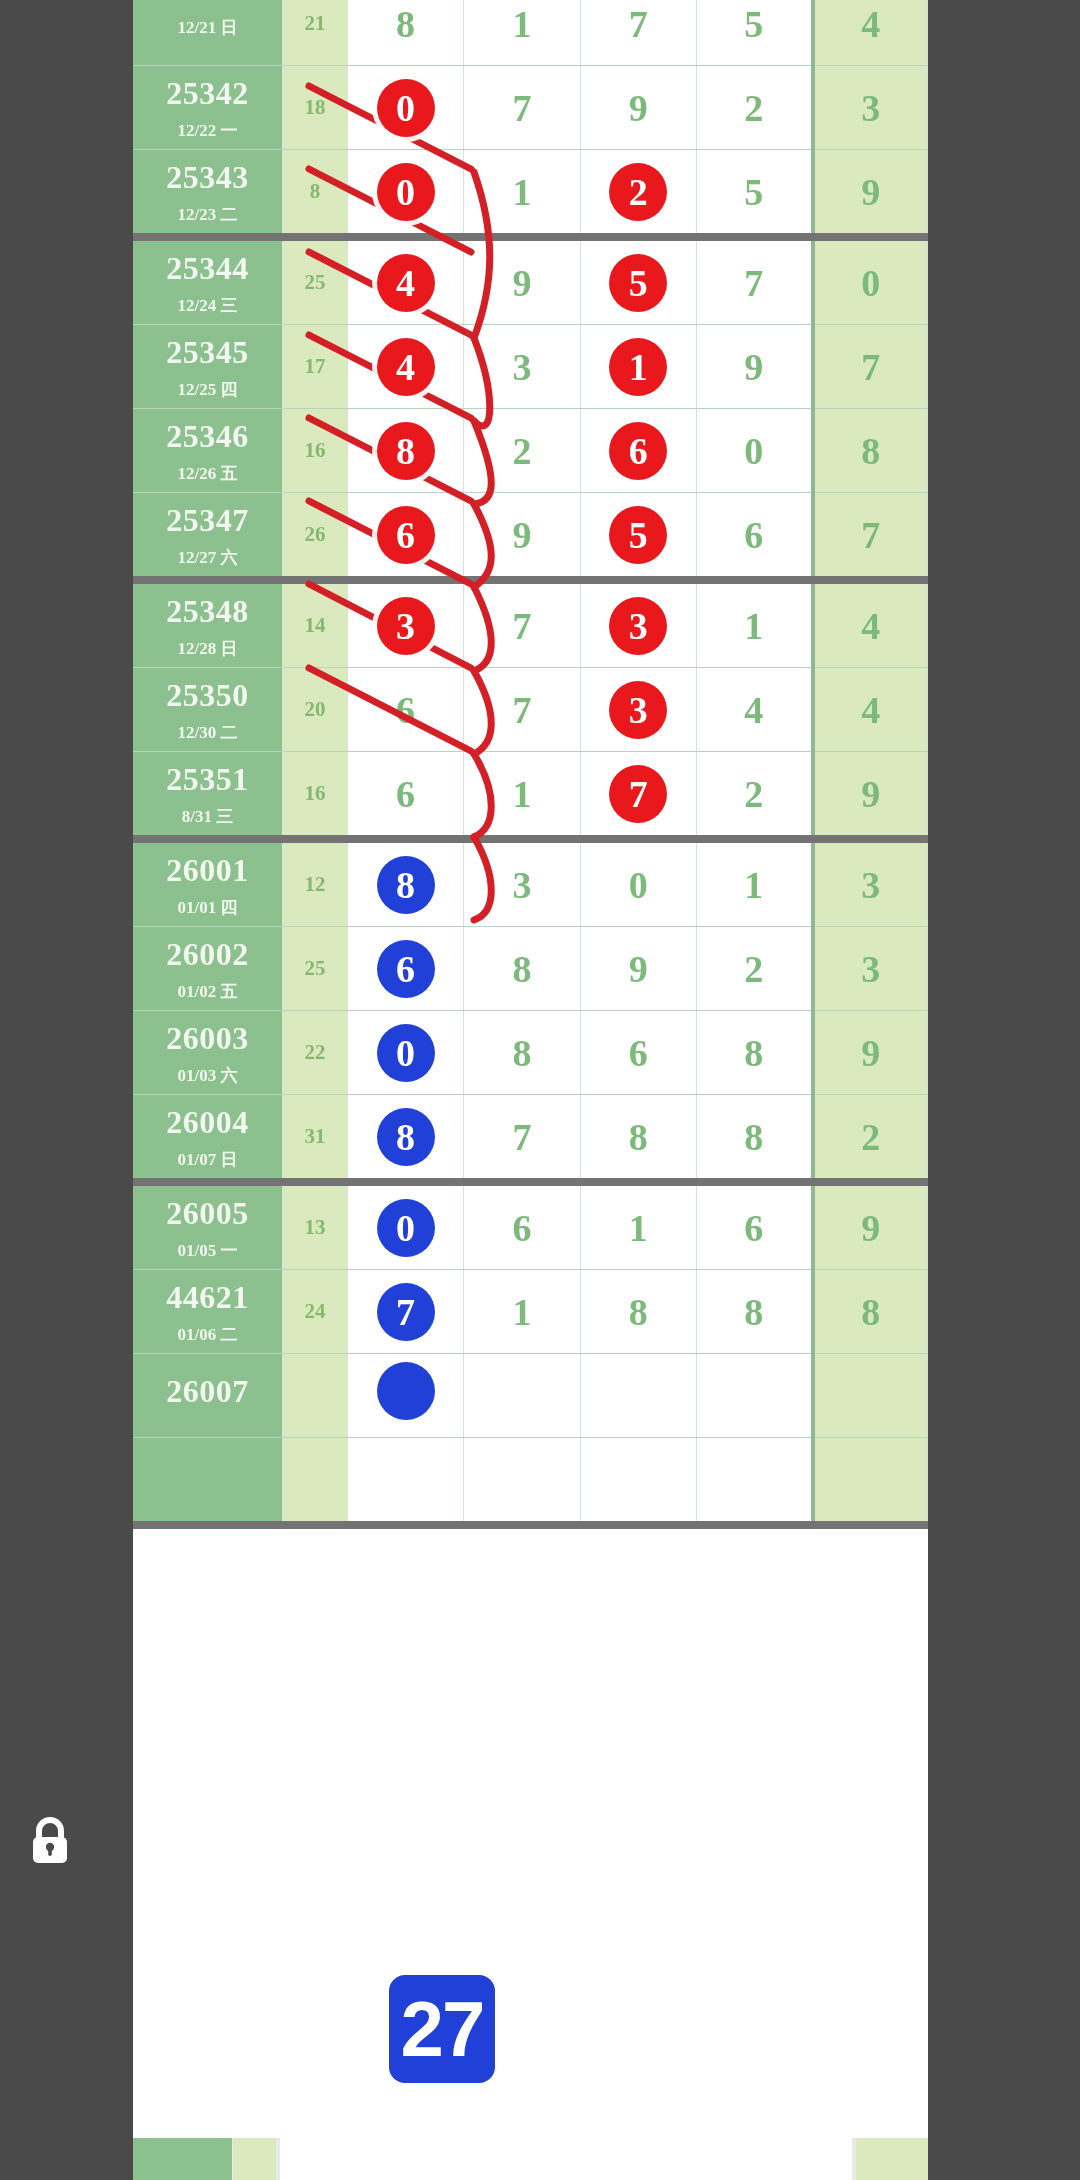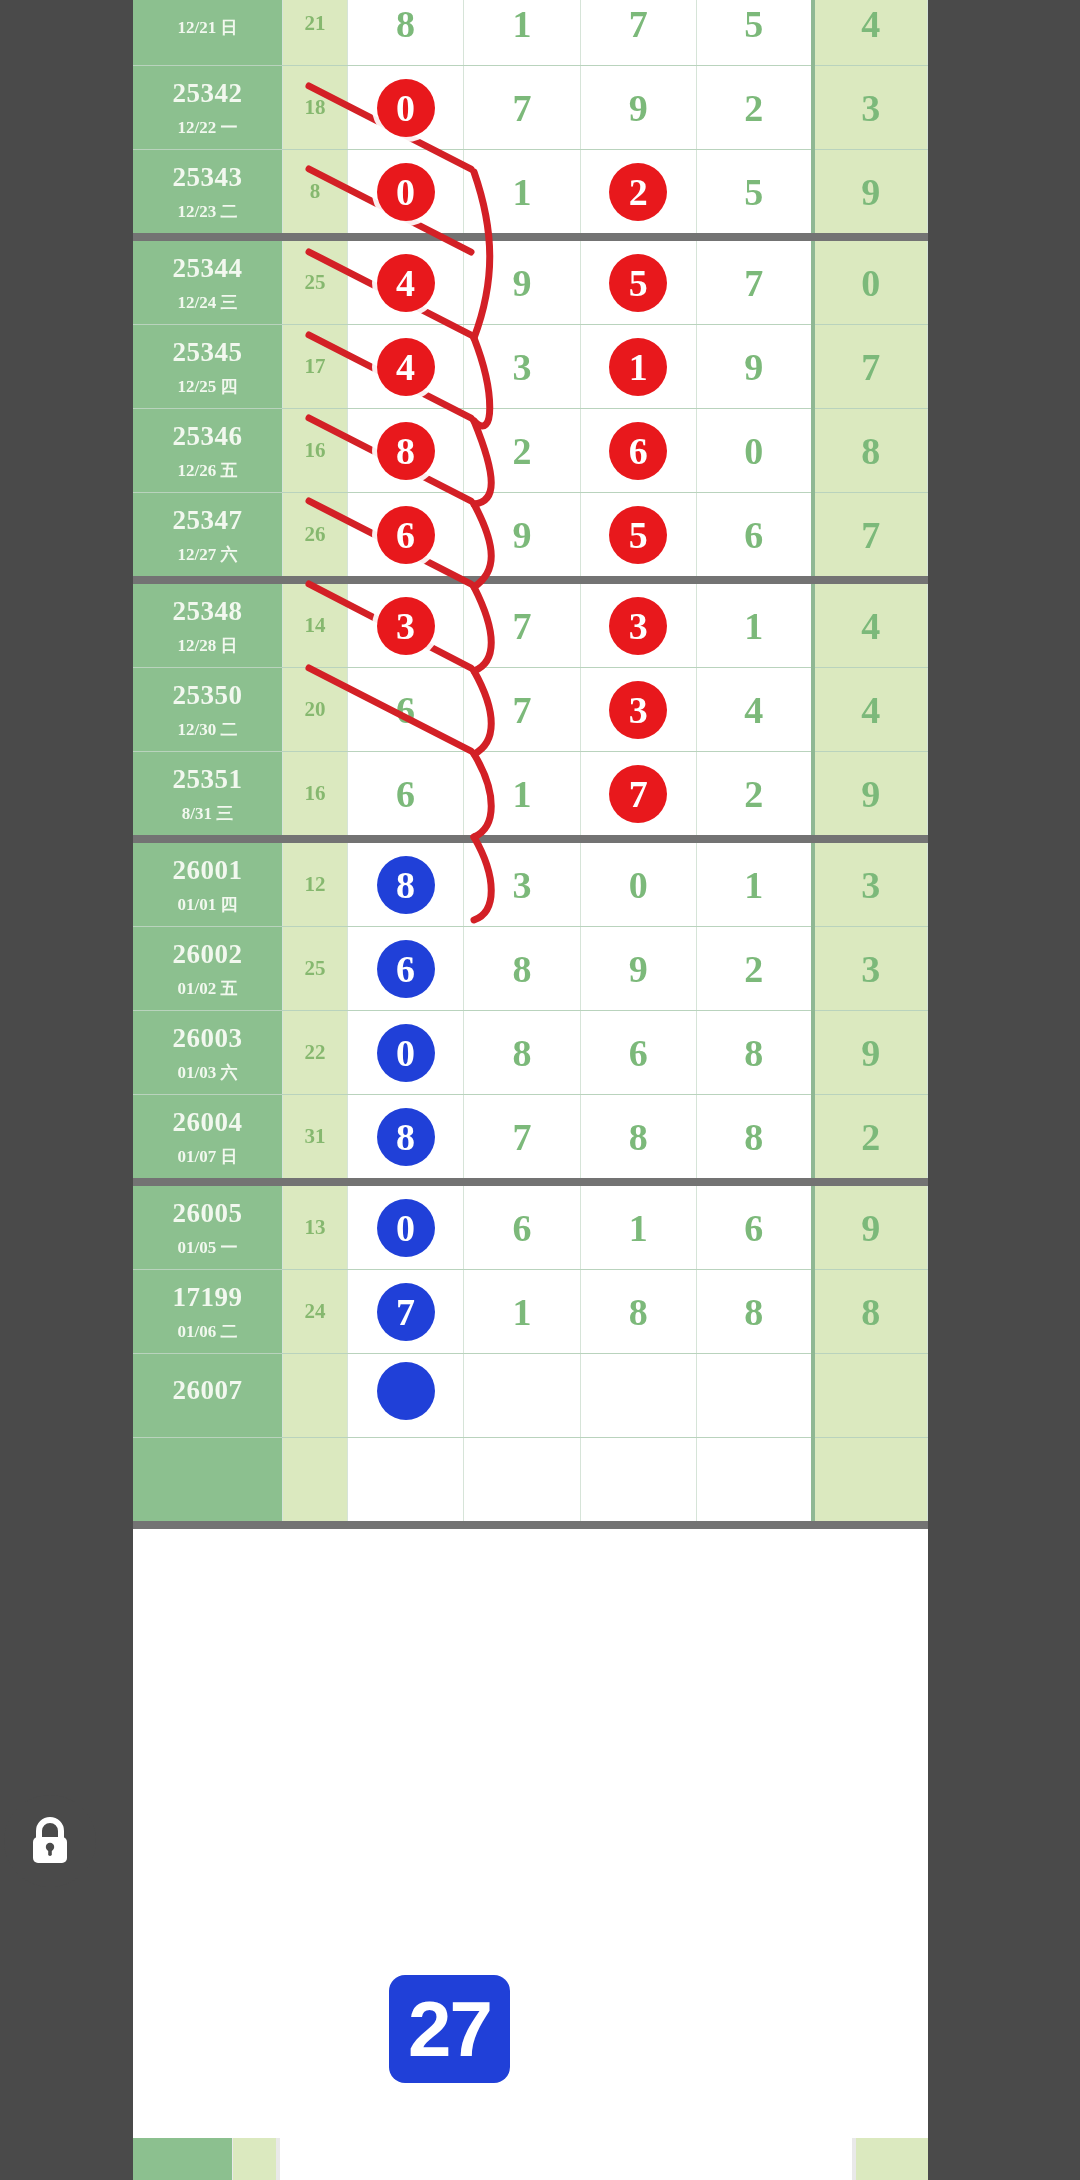--- a/index.html
+++ b/index.html
@@ -29,21 +29,21 @@
     position:relative;
   }
   
   tr.grp td{border-bottom:8px solid #737373;}
 
   
   td.issue{
     background:#8cc08f;color:#f2f8ef;border-right:1px solid #a9cfac;
     line-height:1.15;
   }
-  td.issue .no{font-size:27px;font-weight:bold;letter-spacing:.5px;display:block;}
+  td.issue .no{font-size:32px;font-weight:bold;letter-spacing:.5px;display:block;}
   td.issue .dt{font-size:17px;font-weight:bold;display:block;margin-top:9px;}
 
   
   td.sum{
     background:#dbe9bf;color:#86b86f;font-size:21px;font-weight:bold;
     border-right:4px solid #8fb894;
   }
 
   
   td.dig{background:#ffffff;color:#7cb97a;font-size:38px;font-weight:bold;}
@@ -66,21 +66,21 @@
   .ball.blue{background:#2040d8;}
   .ball.plain{font-size:0;}
 
   
   #links{position:absolute;left:0;top:-18px;width:795px;height:2250px;
          pointer-events:none;z-index:2;}
 
   
   #pending-badge{
     position:absolute;left:256px;top:1975px;
-    width:121px;height:108px;border-radius:16px;background:#2040d8;
+    width:106px;height:108px;border-radius:16px;background:#2040d8;
     color:#fff;font-size:78px;font-weight:bold;
     display:flex;align-items:center;justify-content:center;
     font-family:"Liberation Sans","DejaVu Sans",sans-serif;
     z-index:6;letter-spacing:-2px;
   }
 
   
   #bottom-strip{
     position:absolute;left:133px;top:2138px;width:795px;height:42px;
     background:#e9e9e9;z-index:7;
@@ -311,21 +311,21 @@
           </td>
           <td class="sum">13</td>
           <td class="dig"><span class="ball blue">0</span></td>
           <td class="dig"><span>6</span></td>
           <td class="dig"><span>1</span></td>
           <td class="dig"><span>6</span></td>
           <td class="last">9</td>
         </tr>
         <tr>
           <td class="issue">
-            <span class="no">17199</span>
+            <span class="no">44621</span>
             <span class="dt">01/06 二</span>
           </td>
           <td class="sum">24</td>
           <td class="dig"><span class="ball blue">7</span></td>
           <td class="dig"><span>1</span></td>
           <td class="dig"><span>8</span></td>
           <td class="dig"><span>8</span></td>
           <td class="last">8</td>
         </tr>
         <tr>

